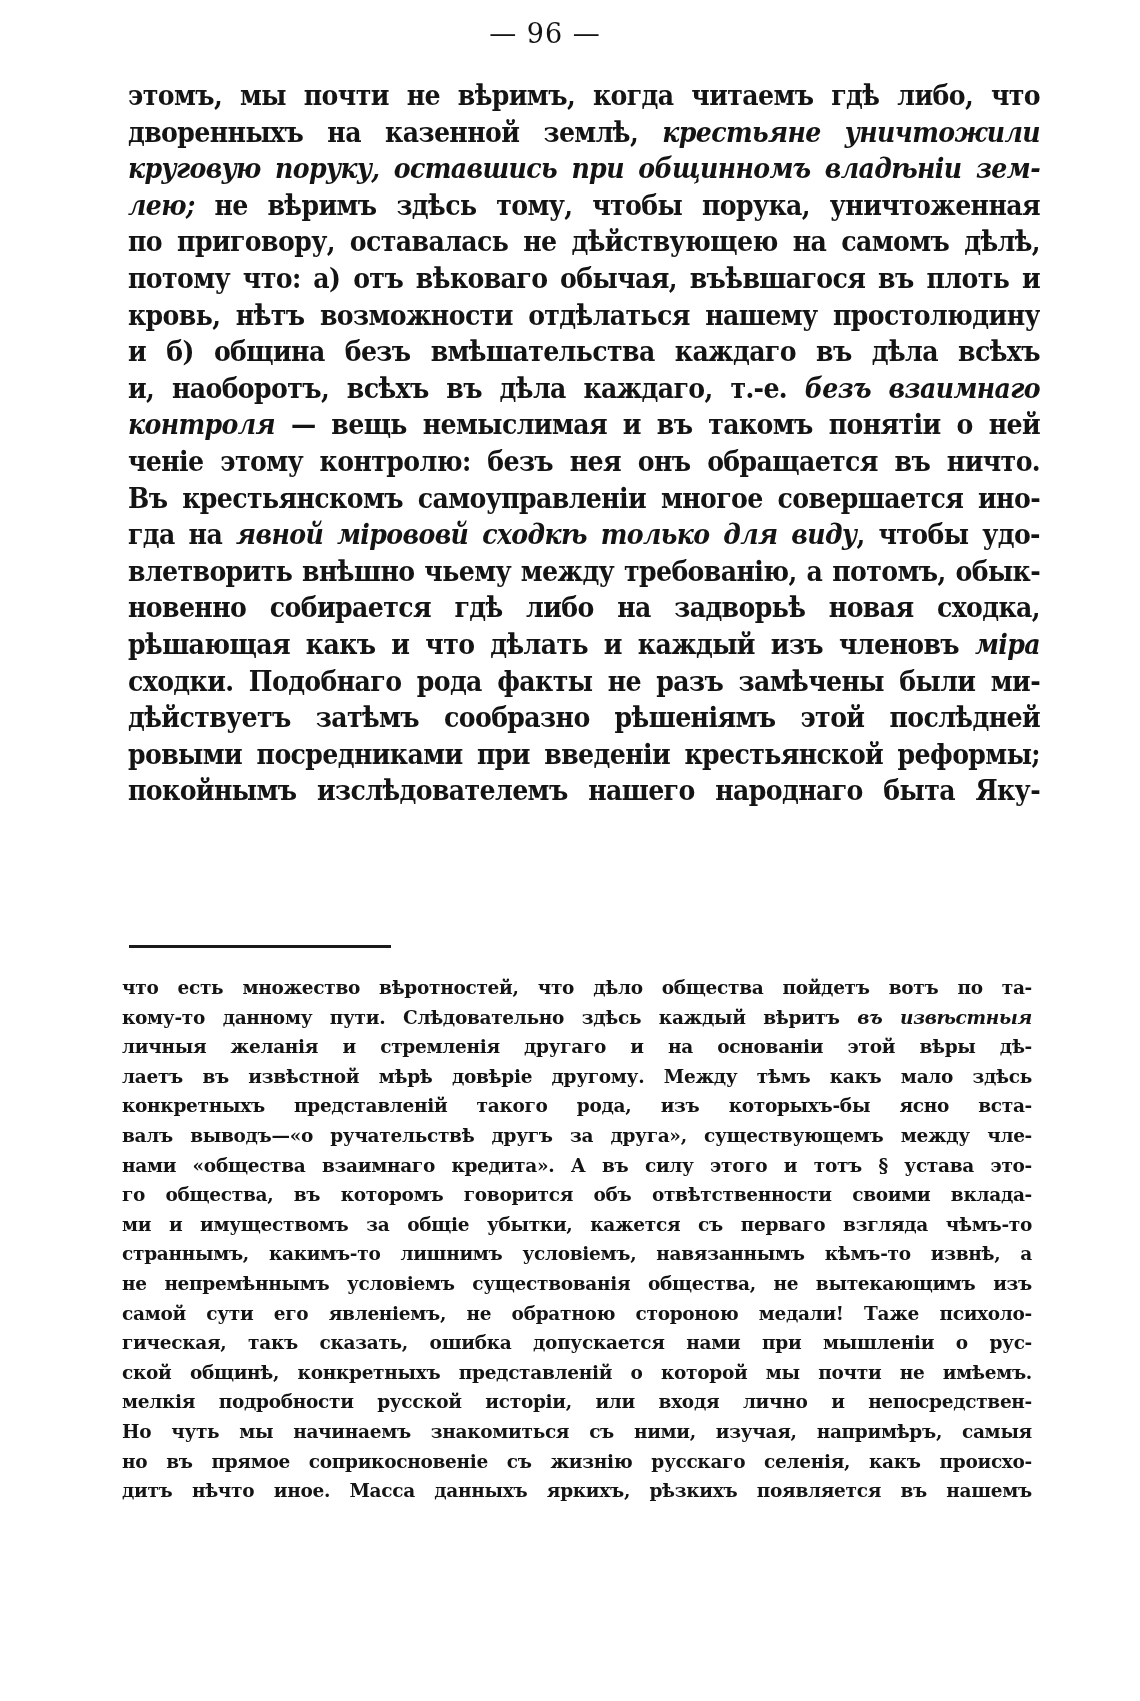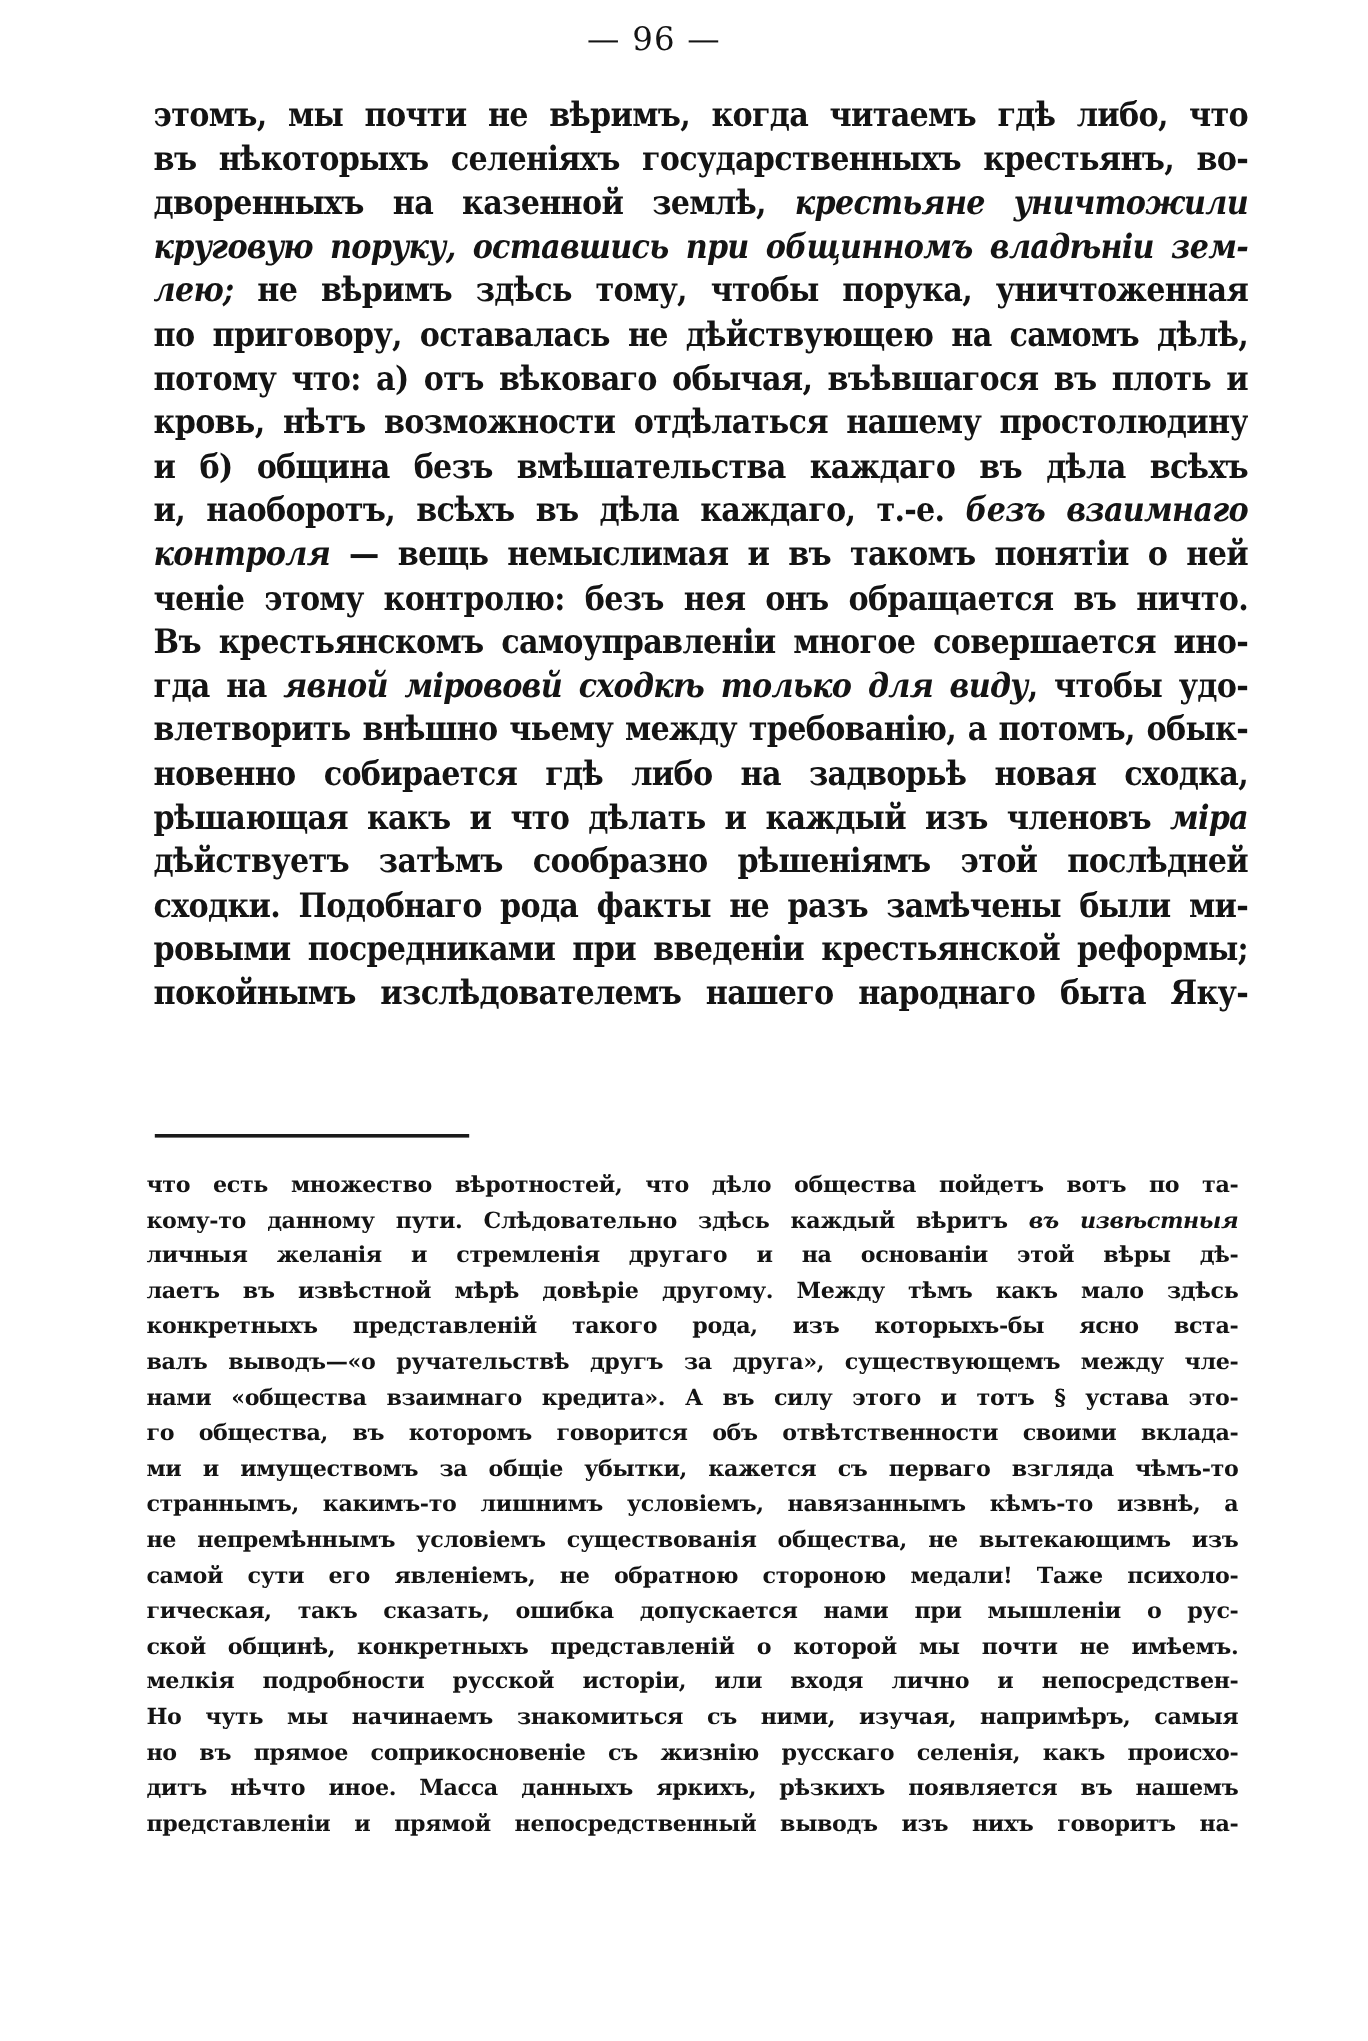--- a/index.html
+++ b/index.html
@@ -77,38 +77,37 @@
     margin-top: 16px;
   }
 </style>
 </head>
 <body>
 
 <div class="page-number">— 96 —</div>
 
 <div class="main-text" id="main-text">
     <span class="main-line"><span>этомъ, мы почти не вѣримъ, когда читаемъ гдѣ либо, что</span></span>
-    <span class="main-line"><span>въ нѣкоторыхъ селеніяхъ государственныхъ крестьянъ, во-</span></span>
     <span class="main-line"><span>дворенныхъ  на казенной землѣ, </span><span class="it">крестьяне уничтожили</span></span>
     <span class="main-line"><span class="it">круговую поруку, оставшись при общинномъ владѣніи зем-</span></span>
     <span class="main-line"><span class="it">лею;</span><span> не вѣримъ здѣсь тому, чтобы порука, уничтоженная</span></span>
     <span class="main-line"><span>по приговору, оставалась не дѣйствующею на самомъ дѣлѣ,</span></span>
     <span class="main-line"><span>потому что: а) отъ вѣковаго обычая, въѣвшагося въ плоть и</span></span>
     <span class="main-line"><span>кровь, нѣтъ возможности отдѣлаться нашему простолюдину</span></span>
     <span class="main-line"><span>и б) община безъ вмѣшательства каждаго въ дѣла всѣхъ</span></span>
     <span class="main-line"><span>и, наоборотъ, всѣхъ въ дѣла каждаго, т.-е. </span><span class="it">безъ взаимнаго</span></span>
     <span class="main-line"><span class="it">контроля</span><span> — вещь немыслимая и въ такомъ понятіи о ней</span></span>
     <span class="main-line"><span>ченіе этому контролю: безъ нея онъ обращается въ ничто.</span></span>
     <span class="main-line"><span>Въ крестьянскомъ самоуправленіи многое совершается ино-</span></span>
     <span class="main-line"><span>гда на </span><span class="it">явной мірововй сходкѣ только для виду</span><span>, чтобы удо-</span></span>
     <span class="main-line"><span>влетворить внѣшно чьему между требованію, а потомъ, обык-</span></span>
     <span class="main-line"><span>новенно собирается гдѣ либо на задворьѣ новая сходка,</span></span>
     <span class="main-line"><span>рѣшающая какъ и что дѣлать и каждый изъ членовъ </span><span class="it">міра</span></span>
+    <span class="main-line"><span>сходки. Подобнаго рода факты не разъ замѣчены были ми-</span></span>
     <span class="main-line"><span>дѣйствуетъ затѣмъ сообразно рѣшеніямъ этой послѣдней</span></span>
-    <span class="main-line"><span>сходки. Подобнаго рода факты не разъ замѣчены были ми-</span></span>
     <span class="main-line"><span>ровыми посредниками при введеніи крестьянской реформы;</span></span>
     <span class="main-line"><span>покойнымъ изслѣдователемъ нашего народнаго быта Яку-</span></span>
   </div>
 
 <div class="footnote-rule"></div>
 
 <div class="footnote" id="footnote">
     <span class="fn-line"><span>что есть множество вѣротностей, что дѣло общества пойдетъ вотъ по та-</span></span>
     <span class="fn-line"><span>кому-то данному пути. Слѣдовательно здѣсь каждый вѣритъ </span><span class="it">въ извѣстныя</span></span>
     <span class="fn-line"><span>личныя желанія и стремленія другаго и на основаніи этой вѣры дѣ-</span></span>
@@ -120,14 +119,13 @@
     <span class="fn-line"><span>ми и имуществомъ за общіе убытки, кажется съ перваго взгляда чѣмъ-то</span></span>
     <span class="fn-line"><span>страннымъ, какимъ-то лишнимъ условіемъ, навязаннымъ кѣмъ-то извнѣ, а</span></span>
     <span class="fn-line"><span>не непремѣннымъ условіемъ существованія общества, не вытекающимъ изъ</span></span>
     <span class="fn-line"><span>самой сути его явленіемъ, не обратною стороною медали! Таже психоло-</span></span>
     <span class="fn-line"><span>гическая, такъ сказать, ошибка допускается нами при мышленіи о рус-</span></span>
     <span class="fn-line"><span>ской общинѣ, конкретныхъ представленій о которой мы почти не имѣемъ.</span></span>
     <span class="fn-line"><span>мелкія подробности русской исторіи, или входя лично и непосредствен-</span></span>
     <span class="fn-line"><span>Но чуть мы начинаемъ знакомиться съ ними, изучая, напримѣръ, самыя</span></span>
     <span class="fn-line"><span>но въ прямое соприкосновеніе съ жизнію русскаго селенія, какъ происхо-</span></span>
     <span class="fn-line"><span>дитъ нѣчто иное. Масса данныхъ яркихъ, рѣзкихъ появляется въ нашемъ</span></span>
-    <span class="fn-line"><span>представленіи и прямой непосредственный выводъ изъ нихъ говоритъ на-</span></span>
   </div>
 
 </body></html>

